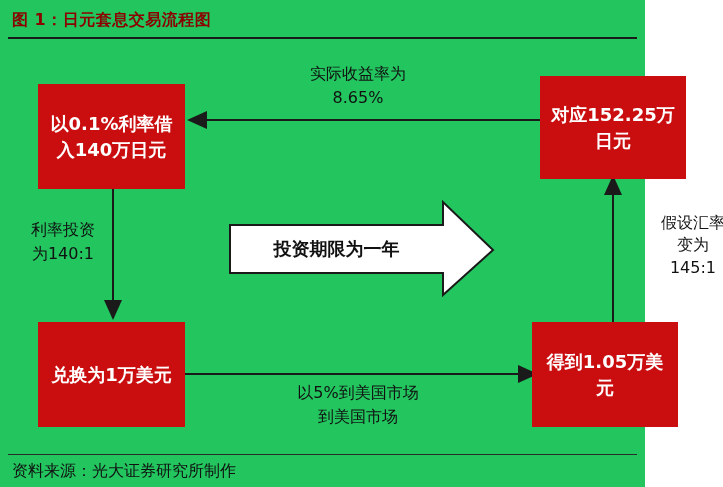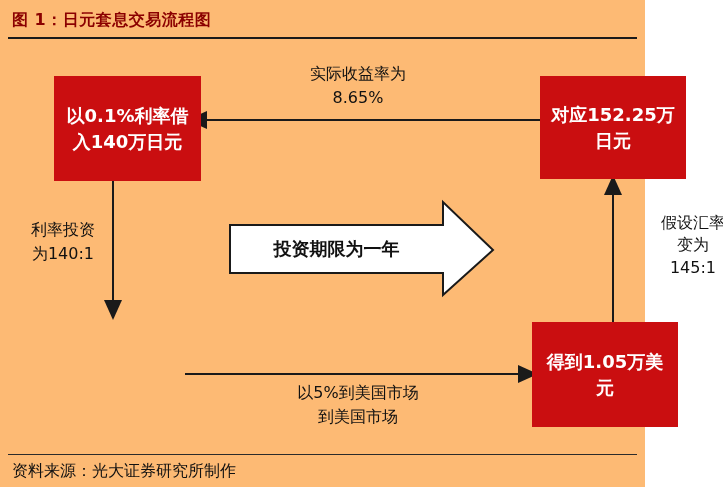--- a/index.html
+++ b/index.html
@@ -6,21 +6,21 @@
     --box-red:#CA0E10;
     --title-red:#8B0000;
     --line:#1A1A1A;
   }
   html,body{margin:0;padding:0;background:#fff;}
   body{
     width:723px;height:487px;overflow:hidden;
     font-family:"DejaVu Sans","Liberation Sans",sans-serif;
     color:#111;
   }
-  .page{position:relative;width:645px;height:487px;background:#fdba74;}
+  .page{position:relative;width:645px;height:487px;background:#22c55e;}
 
   .fig-title{
     position:absolute;left:12px;top:10px;
     font-size:16px;font-weight:bold;color:var(--title-red);
     letter-spacing:.5px;white-space:nowrap;
   }
   .title-rule{
     position:absolute;left:8px;right:8px;top:37px;height:2px;
     background:var(--line);
   }
@@ -29,21 +29,21 @@
     position:absolute;left:0;top:0;width:723px;height:487px;
     color:var(--line);
   }
 
   .node{
     position:absolute;background:var(--box-red);color:#fff;
     display:flex;align-items:center;justify-content:center;
     text-align:center;font-weight:bold;font-size:18px;line-height:1.4;
     white-space:pre-line;
   }
-  .node.tl{left:38px;top:76px;width:147px;height:105px;margin-left:16px;}
+  .node.tl{left:38px;top:84px;width:147px;height:105px;}
   .node.tr{left:540px;top:76px;width:146px;height:103px;}
   .node.bl{left:38px;top:322px;width:147px;height:105px;}
   .node.br{left:532px;top:322px;width:146px;height:105px;text-align:center;}
 
   .lbl{
     position:absolute;text-align:center;font-size:16px;color:#111;
     line-height:1.5;white-space:pre-line;
   }
   .lbl-return{left:258px;top:62px;width:200px;}
   .lbl-fx-cur{left:13px;top:218px;width:100px;}
@@ -83,20 +83,21 @@
     <line x1="113" y1="173" x2="113" y2="318" stroke="currentColor" stroke-width="2" marker-end="url(#ah)"></line>
     <line x1="185" y1="374" x2="536" y2="374" stroke="currentColor" stroke-width="2" marker-end="url(#ah)"></line>
     <line x1="613" y1="322" x2="613" y2="177" stroke="currentColor" stroke-width="2" marker-end="url(#ah)"></line>
     <polygon points="230,225 443,225 443,202 493,250 443,295 443,273 230,273" fill="#ffffff" stroke="currentColor" stroke-width="2"></polygon>
   </svg>
 
   <div class="node tl">以0.1%利率借
 入140万日元</div>
   <div class="node tr">对应152.25万
 日元</div>
+  <div class="node bl">兑换为1万美元</div>
   <div class="node br">得到1.05万美
 元</div>
 
   <div class="lbl lbl-return">实际收益率为
 8.65%</div>
   <div class="lbl lbl-fx-cur">利率投资
 为140:1</div>
   <div class="lbl lbl-invest">以5%到美国市场
 到美国市场</div>
   <div class="lbl lbl-fx-asm">假设汇率

